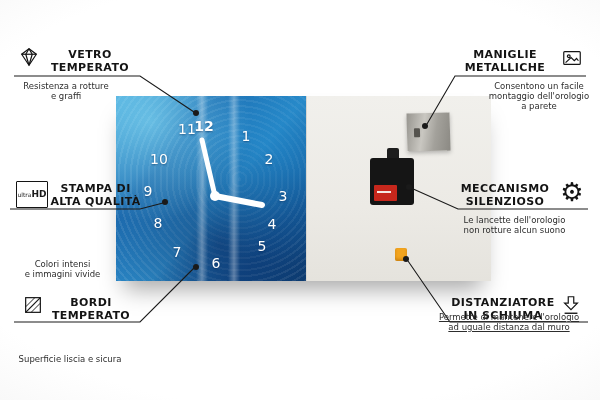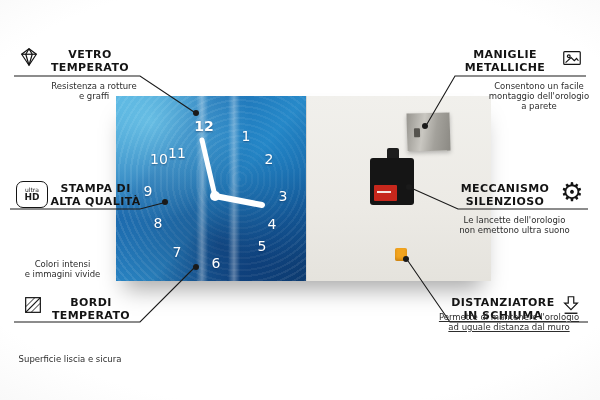--- a/index.html
+++ b/index.html
@@ -37,38 +37,38 @@
   .foam{position:absolute;left:88px;top:152px;width:12px;height:13px;background:#f2a41e;border-radius:2px;
     box-shadow:inset 0 -2px 3px rgba(160,90,0,.45);}
   
   .overlay{position:absolute;left:0;top:0;z-index:2;pointer-events:none;}
   
   .callout{position:absolute;z-index:3;}
   .c-title{font-size:11px;font-weight:700;letter-spacing:.4px;line-height:13px;text-align:center;
     white-space:pre-line;color:#141414;}
   .c-sub{font-size:8.5px;line-height:10px;text-align:center;white-space:pre-line;color:#2d2d2d;}
   .icon{position:absolute;display:flex;align-items:center;justify-content:center;}
-  .uhd{width:30px;height:25px;border:1.5px solid #141414;border-radius:7px;display:flex;flex-direction:column;
+  .uhd{width:30px;height:25px;border:1.5px solid #141414;border-radius:1px;display:flex;flex-direction:row;
     align-items:center;justify-content:center;line-height:1;}
   .uhd .t{font-size:6px;}
   .uhd .b{font-size:9px;font-weight:700;}
   .gear-glyph{font-size:26px;line-height:1;color:#141414;}
 </style>
 </head>
 <body>
 
 <div class="canvas">
 
   <div class="product">
 
     <div class="clock-front">
       <div class="streak" style="left:80px;"></div>
       <div class="streak" style="left:112px;"></div>
 
-      <span class="num" style="left:61px;top:33px;margin-top:24px;">11</span>
+      <span class="num" style="left:71px;top:33px;">11</span>
       <span class="num" style="left:88px;top:30px;font-weight:bold;">12</span>
       <span class="num" style="left:130px;top:40px;">1</span>
       <span class="num" style="left:153px;top:63px;">2</span>
       <span class="num" style="left:167px;top:100px;">3</span>
       <span class="num" style="left:156px;top:128px;">4</span>
       <span class="num" style="left:146px;top:150px;">5</span>
       <span class="num" style="left:100px;top:167px;">6</span>
       <span class="num" style="left:61px;top:156px;">7</span>
       <span class="num" style="left:42px;top:127px;">8</span>
       <span class="num" style="left:32px;top:95px;">9</span>
@@ -118,21 +118,21 @@
     <span class="icon" style="left:18px;top:46px;width:22px;height:22px;">
       <svg width="22" height="22" viewBox="0 0 24 24" fill="none" stroke="#141414" stroke-width="1.3">
         <path d="M12 3 L20 9 L12 21 L4 9 Z"></path>
           <path d="M4 9 H20"></path>
           <path d="M12 3 L8.5 9 L12 21"></path>
           <path d="M12 3 L15.5 9 L12 21"></path>
       </svg>
     </span>
     <div class="c-title" style="position:absolute;left:40px;top:48px;width:100px;">VETRO
 TEMPERATO</div>
-    <div class="c-sub" style="position:absolute;left:0px;top:81px;width:132px;padding-left:28px;">Resistenza a rotture
+    <div class="c-sub" style="position:absolute;left:0px;top:81px;width:132px;">Resistenza a rotture
 e graffi</div>
   </div>
 
   <div class="callout">
     <span class="icon" style="left:16px;top:181px;">
       <span class="uhd">
         <span class="t">ultra</span>
         <span class="b">HD</span>
       </span>
     </span>
@@ -169,21 +169,21 @@
     <div class="c-sub" style="position:absolute;left:464px;top:81px;width:150px;">Consentono un facile
 montaggio dell'orologio
 a parete</div>
   </div>
 
   <div class="callout">
     <div class="c-title" style="position:absolute;left:455px;top:182px;width:100px;">MECCANISMO
 SILENZIOSO</div>
     <span class="icon gear-glyph" style="left:558px;top:178px;width:28px;height:28px;">⚙</span>
     <div class="c-sub" style="position:absolute;left:432px;top:215px;width:165px;">Le lancette dell'orologio
-non emettono ultra suono</div>
+non rotture alcun suono</div>
   </div>
 
   <div class="callout">
     <div class="c-title" style="position:absolute;left:448px;top:296px;width:110px;">DISTANZIATORE
 IN SCHIUMA</div>
     <span class="icon" style="left:560px;top:293px;width:22px;height:24px;">
       <svg width="22" height="24" viewBox="0 0 24 24" fill="none" stroke="#141414" stroke-width="1.3">
         <path d="M9 3 h6 v7 h4 l-7 7 -7 -7 h4 Z"></path>
           <path d="M5 21 h14" stroke-width="1.5"></path>
       </svg>

